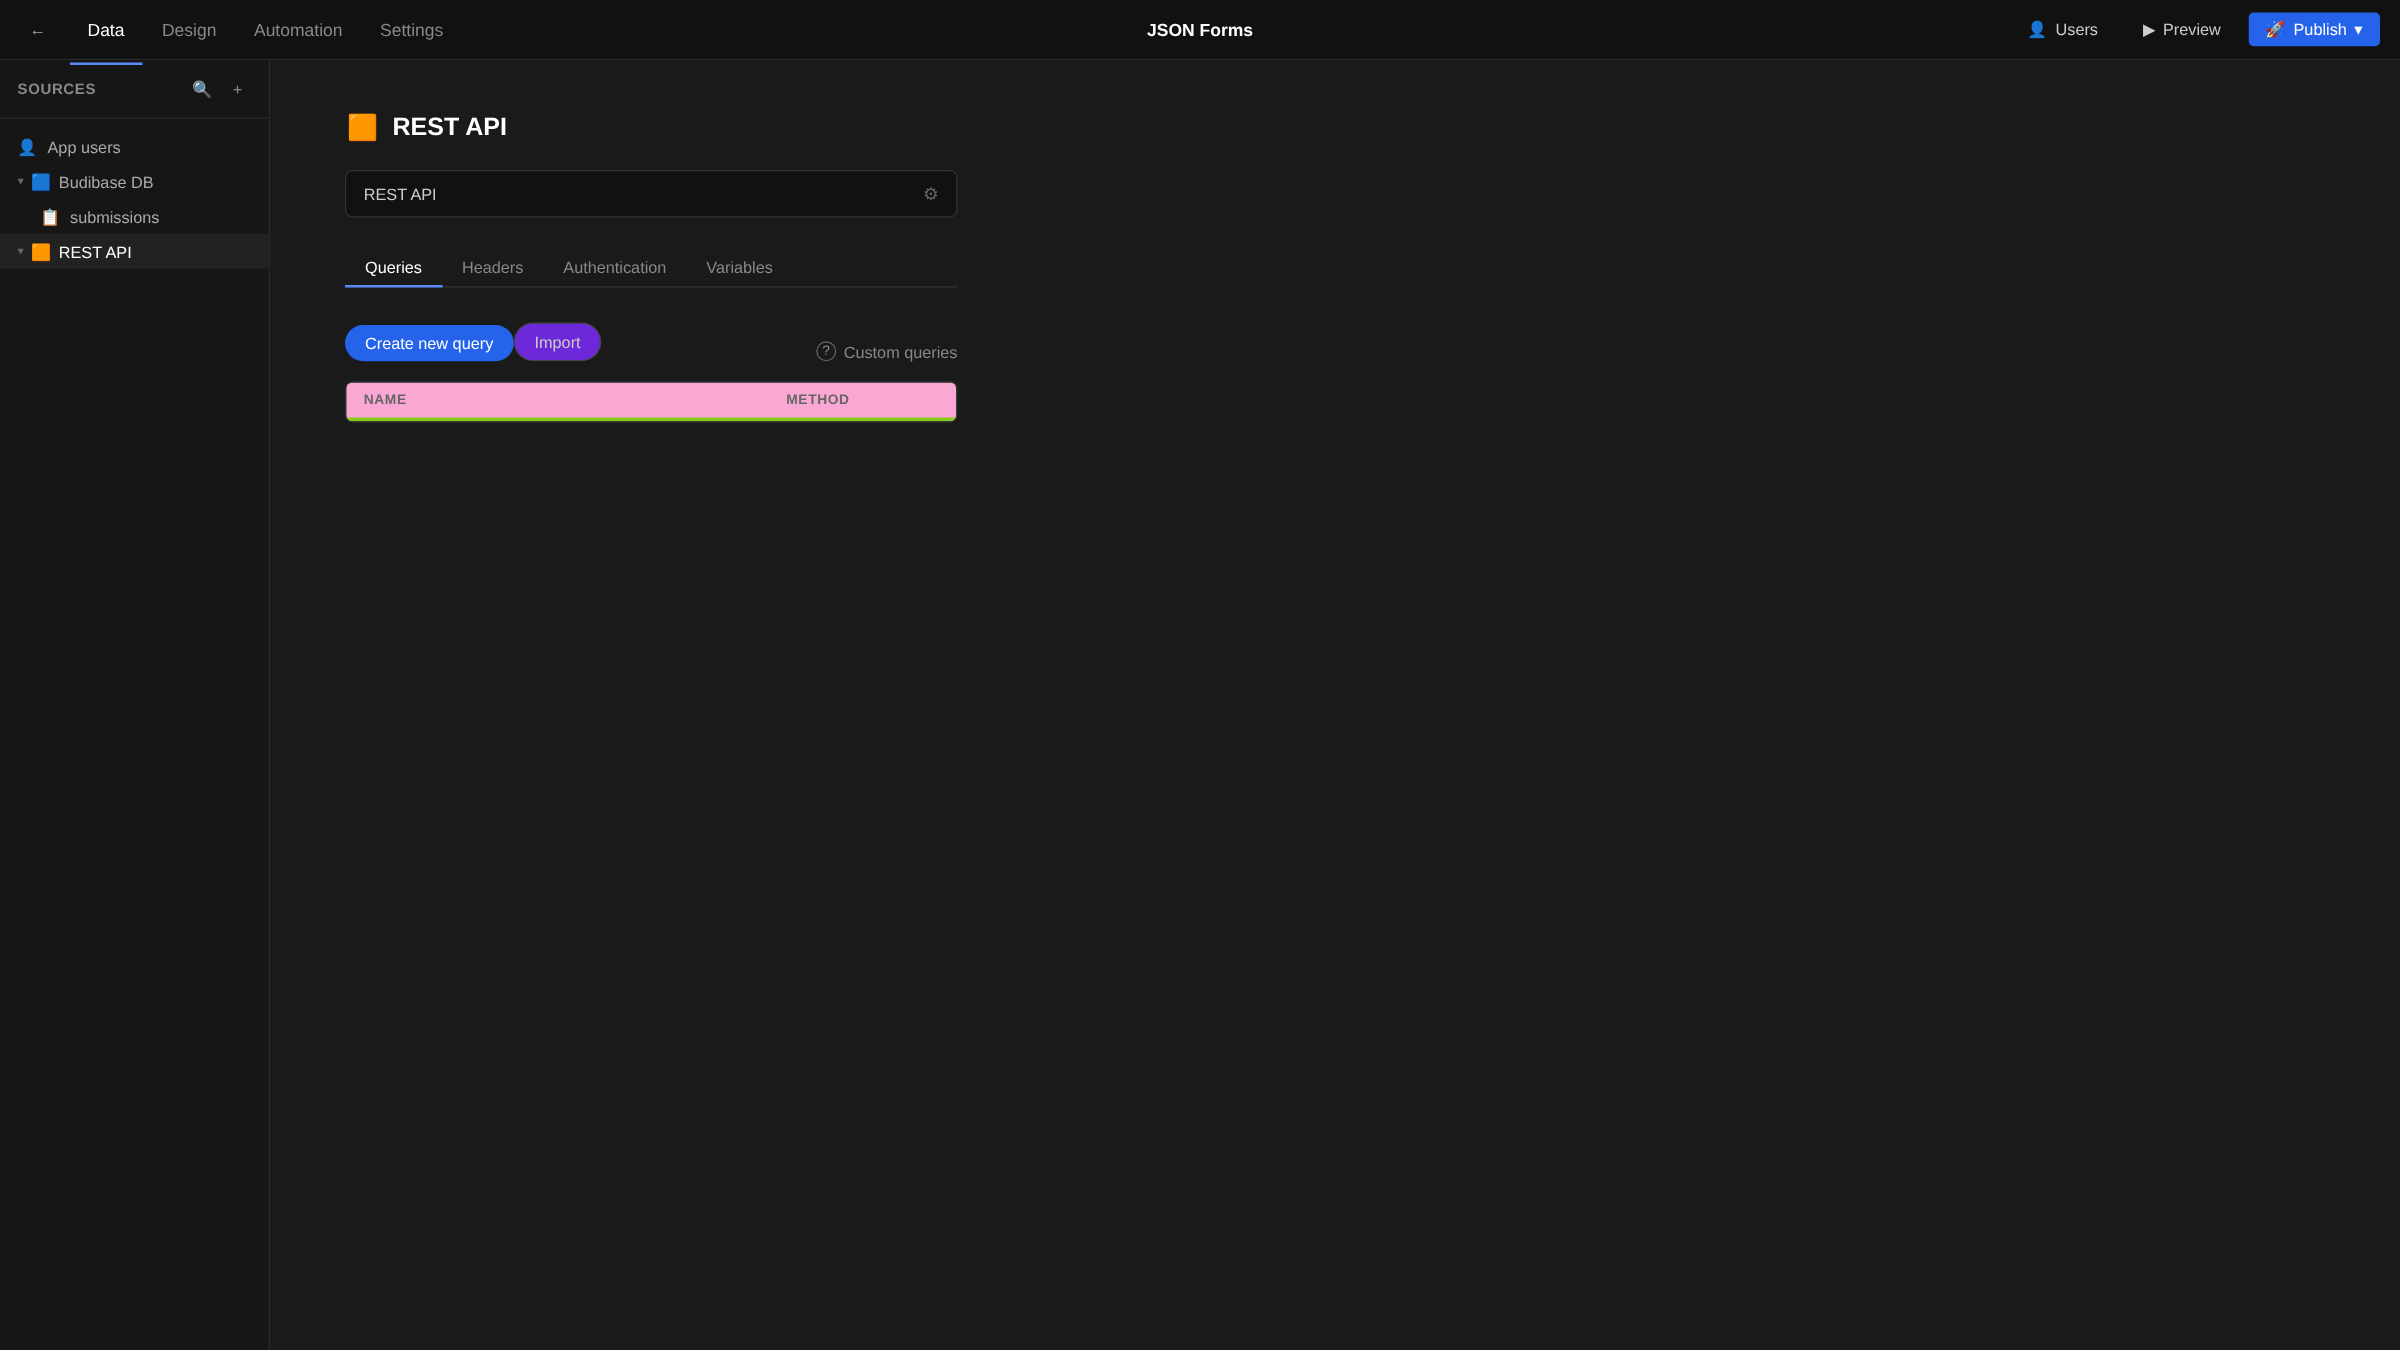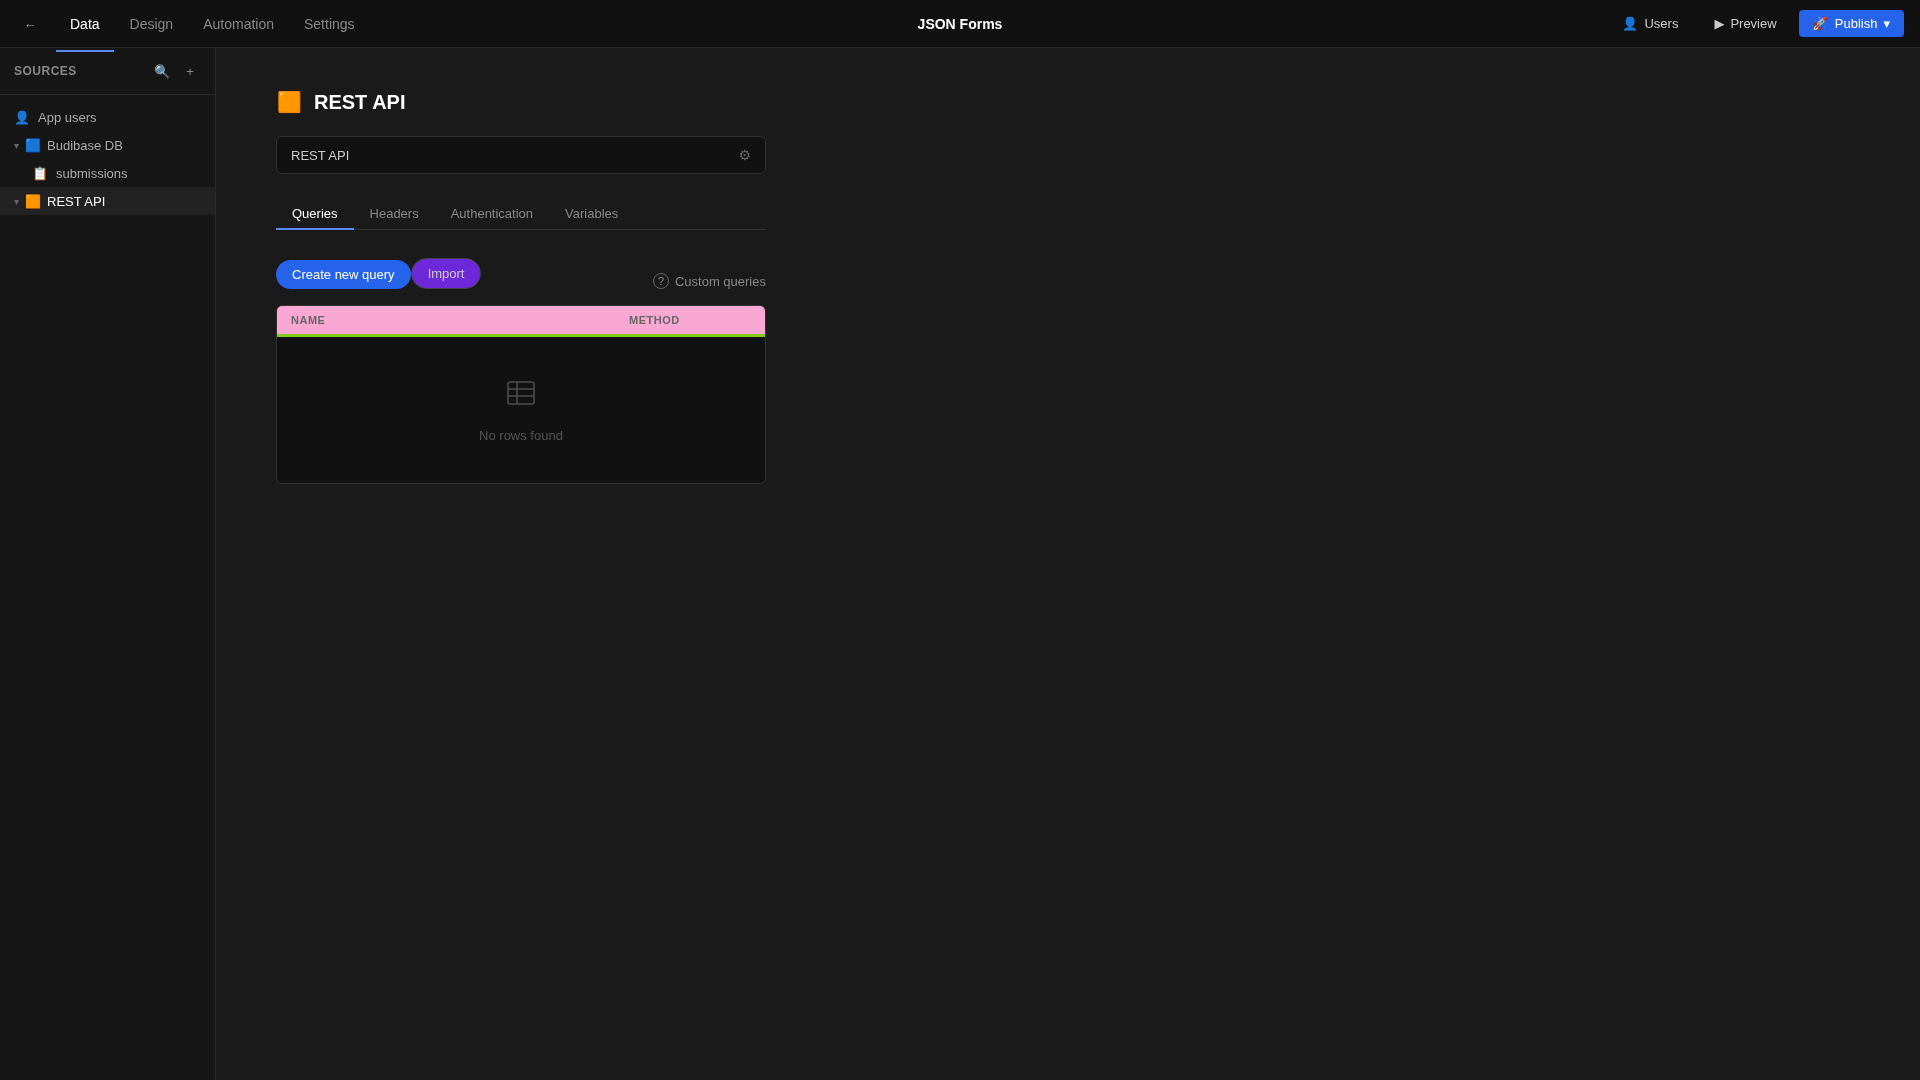--- a/index.html
+++ b/index.html
@@ -460,29 +460,16 @@
         <span style="width:16px;height:16px;border-radius:50%;border:1px solid #666;display:inline-flex;align-items:center;justify-content:center;font-size:11px;color:#888;">?</span>
         <span>Custom queries</span>
       </button>
     </div>
 
     <div class="queries-table">
       <div class="table-header">
         <div class="th th-name">NAME</div>
         <div class="th th-method">METHOD</div>
       </div>
-      <div class="table-body">
-        <div class="no-rows">
-          <span class="no-rows-icon table-icon-svg">
-            <svg width="32" height="32" viewBox="0 0 32 32" fill="none" xmlns="http://www.w3.org/2000/svg">
-              <rect x="3" y="5" width="26" height="22" rx="2" stroke="#aaa" stroke-width="1.5" fill="none"></rect>
-              <line x1="3" y1="12" x2="29" y2="12" stroke="#aaa" stroke-width="1.5"></line>
-              <line x1="3" y1="19" x2="29" y2="19" stroke="#aaa" stroke-width="1.5"></line>
-              <line x1="12" y1="5" x2="12" y2="27" stroke="#aaa" stroke-width="1.5"></line>
-            </svg>
-          </span>
-          <span class="no-rows-text">No rows found</span>
-        </div>
-      </div>
     </div>
 
   </div>
 </div>
 
 </body></html>

